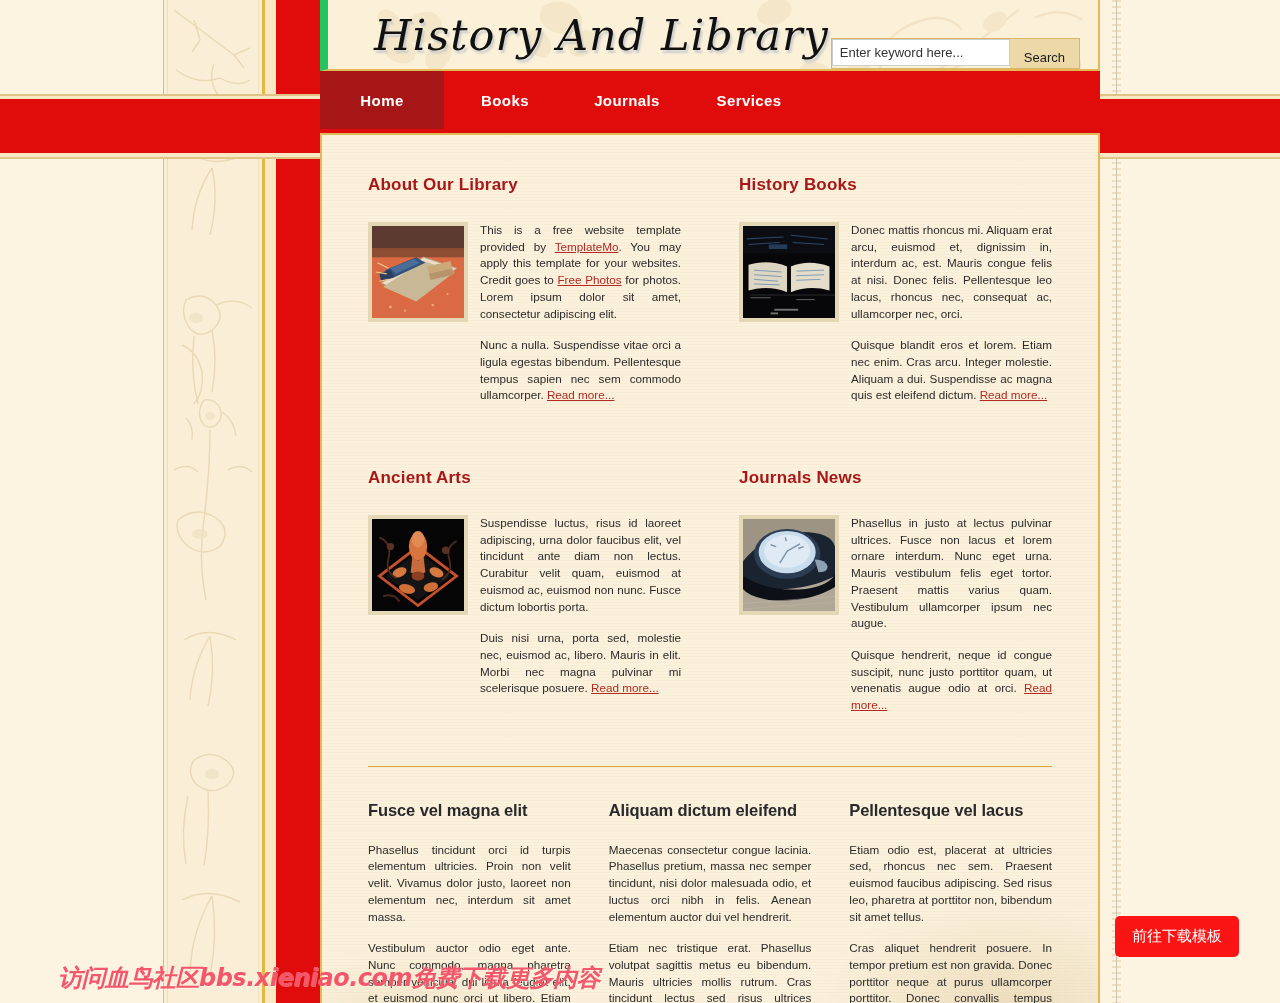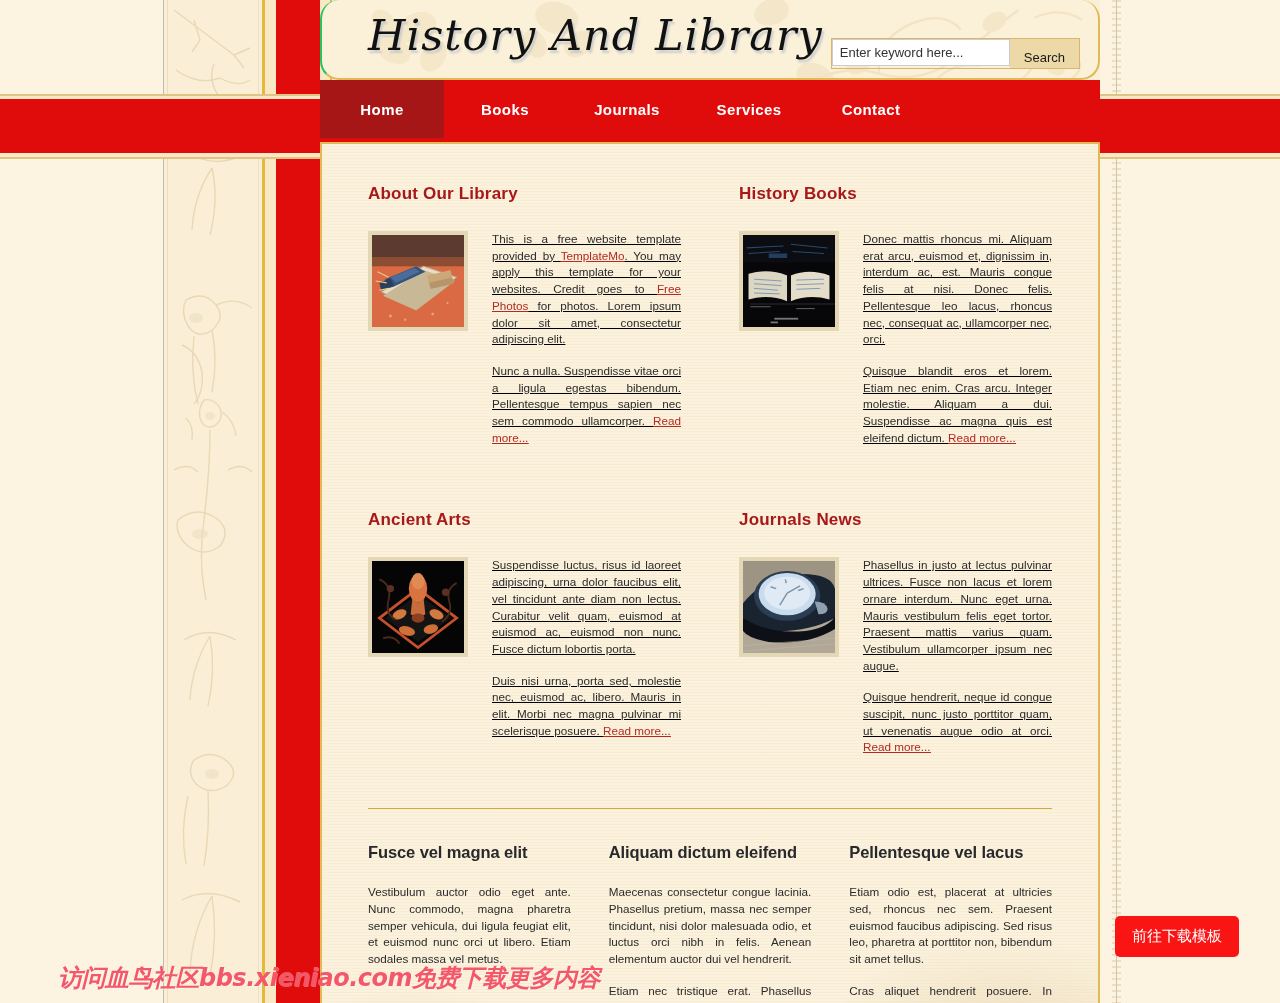--- a/index.html
+++ b/index.html
@@ -62,27 +62,26 @@
      opacity: .55; }
 
   
   #page { position: relative; z-index: 3; width: 1280px; height: 1003px; }
 
   #wrapper { position: absolute; left: 320px; top: 0; width: 780px; }
 
   
   #header {
     position: relative;
-    height: 80px;
+    height: 71px;
     background: #fbf0d8;
-    border-left: 2px solid #22c55e;
+    border-left: 8px solid #22c55e;
     border-right: 2px solid #e2b955;
     border-bottom: 2px solid #e2b955;
     overflow: hidden;
-    border-radius: 19px;
   }
   .header-flowers { position: absolute; inset: 0; opacity: .45; }
   #site-title {
     position: absolute; left: 46px; top: 10px;
     font-family: "DejaVu Serif", serif;
     font-style: italic;
     font-size: 43px;
     color: #111;
     letter-spacing: 1px;
     text-shadow: 2px 3px 2px rgba(170,180,200,.55);
@@ -158,21 +157,21 @@
   .two-col { display: flex; gap: 58px; }
   .col-half { width: 343px; }
 
   .sec-heading {
     color: #a81818;
     font-size: 17px;
     font-weight: bold;
     margin: 0 0 27px 0;
     letter-spacing: .2px;
   }
-  .media { display: flex; gap: 24px; text-decoration: underline; }
+  .media { display: flex; gap: 12px; }
   .thumb {
     width: 100px; height: 100px;
     border: 4px solid #e4d7b6;
     flex: 0 0 auto;
     background: #333;
     overflow: hidden;
     position: relative;
   }
   .thumb svg { display: block; width: 100%; height: 100%; }
   .media-body { flex: 1 1 auto; }
@@ -326,21 +325,20 @@
         <input id="search-input" type="text" placeholder="Enter keyword here..." style="">
         <button id="search-button">Search</button>
       </div>
     </div>
 
     <div id="nav">
       <a href="#" class="active">Home</a>
       <a href="#">Books</a>
       <a href="#">Journals</a>
       <a href="#">Services</a>
-      <a href="#">Contact</a>
     </div>
 
     <div id="content-panel">
       <div class="panel-texture"></div>
       <div id="content-inner">
 
         <div class="two-col">
 
           <div class="col-half">
             <h2 class="sec-heading">About Our Library</h2>
@@ -493,20 +491,21 @@
               </div>
             </div>
           </div>
         </div>
 
         <hr class="divider">
 
         <div class="three-col">
           <div class="colthird">
             <h3>Fusce vel magna elit</h3>
+            <p>Phasellus tincidunt orci id turpis elementum ultricies. Proin non velit velit. Vivamus dolor justo, laoreet non elementum nec, interdum sit amet massa.</p>
             <p><span>Vestibulum auctor odio eget ante. Nunc commodo, magna pharetra semper vehicula, dui ligula feugiat elit, et euismod nunc orci ut libero. Etiam sodales massa vel metus. </span></p>
           </div>
           <div class="colthird">
             <h3>Aliquam dictum eleifend</h3>
             <p>Maecenas consectetur congue lacinia. Phasellus pretium, massa nec semper tincidunt, nisi dolor malesuada odio, et luctus orci nibh in felis. Aenean elementum auctor dui vel hendrerit.</p>
             <p><span>Etiam nec tristique erat. Phasellus volutpat sagittis metus eu bibendum. Mauris ultricies mollis rutrum. Cras tincidunt lectus sed risus ultrices ornare. </span></p>
           </div>
           <div class="colthird">
             <h3>Pellentesque vel lacus</h3>
             <p>Etiam odio est, placerat at ultricies sed, rhoncus nec sem. Praesent euismod faucibus adipiscing. Sed risus leo, pharetra at porttitor non, bibendum sit amet tellus.</p>

